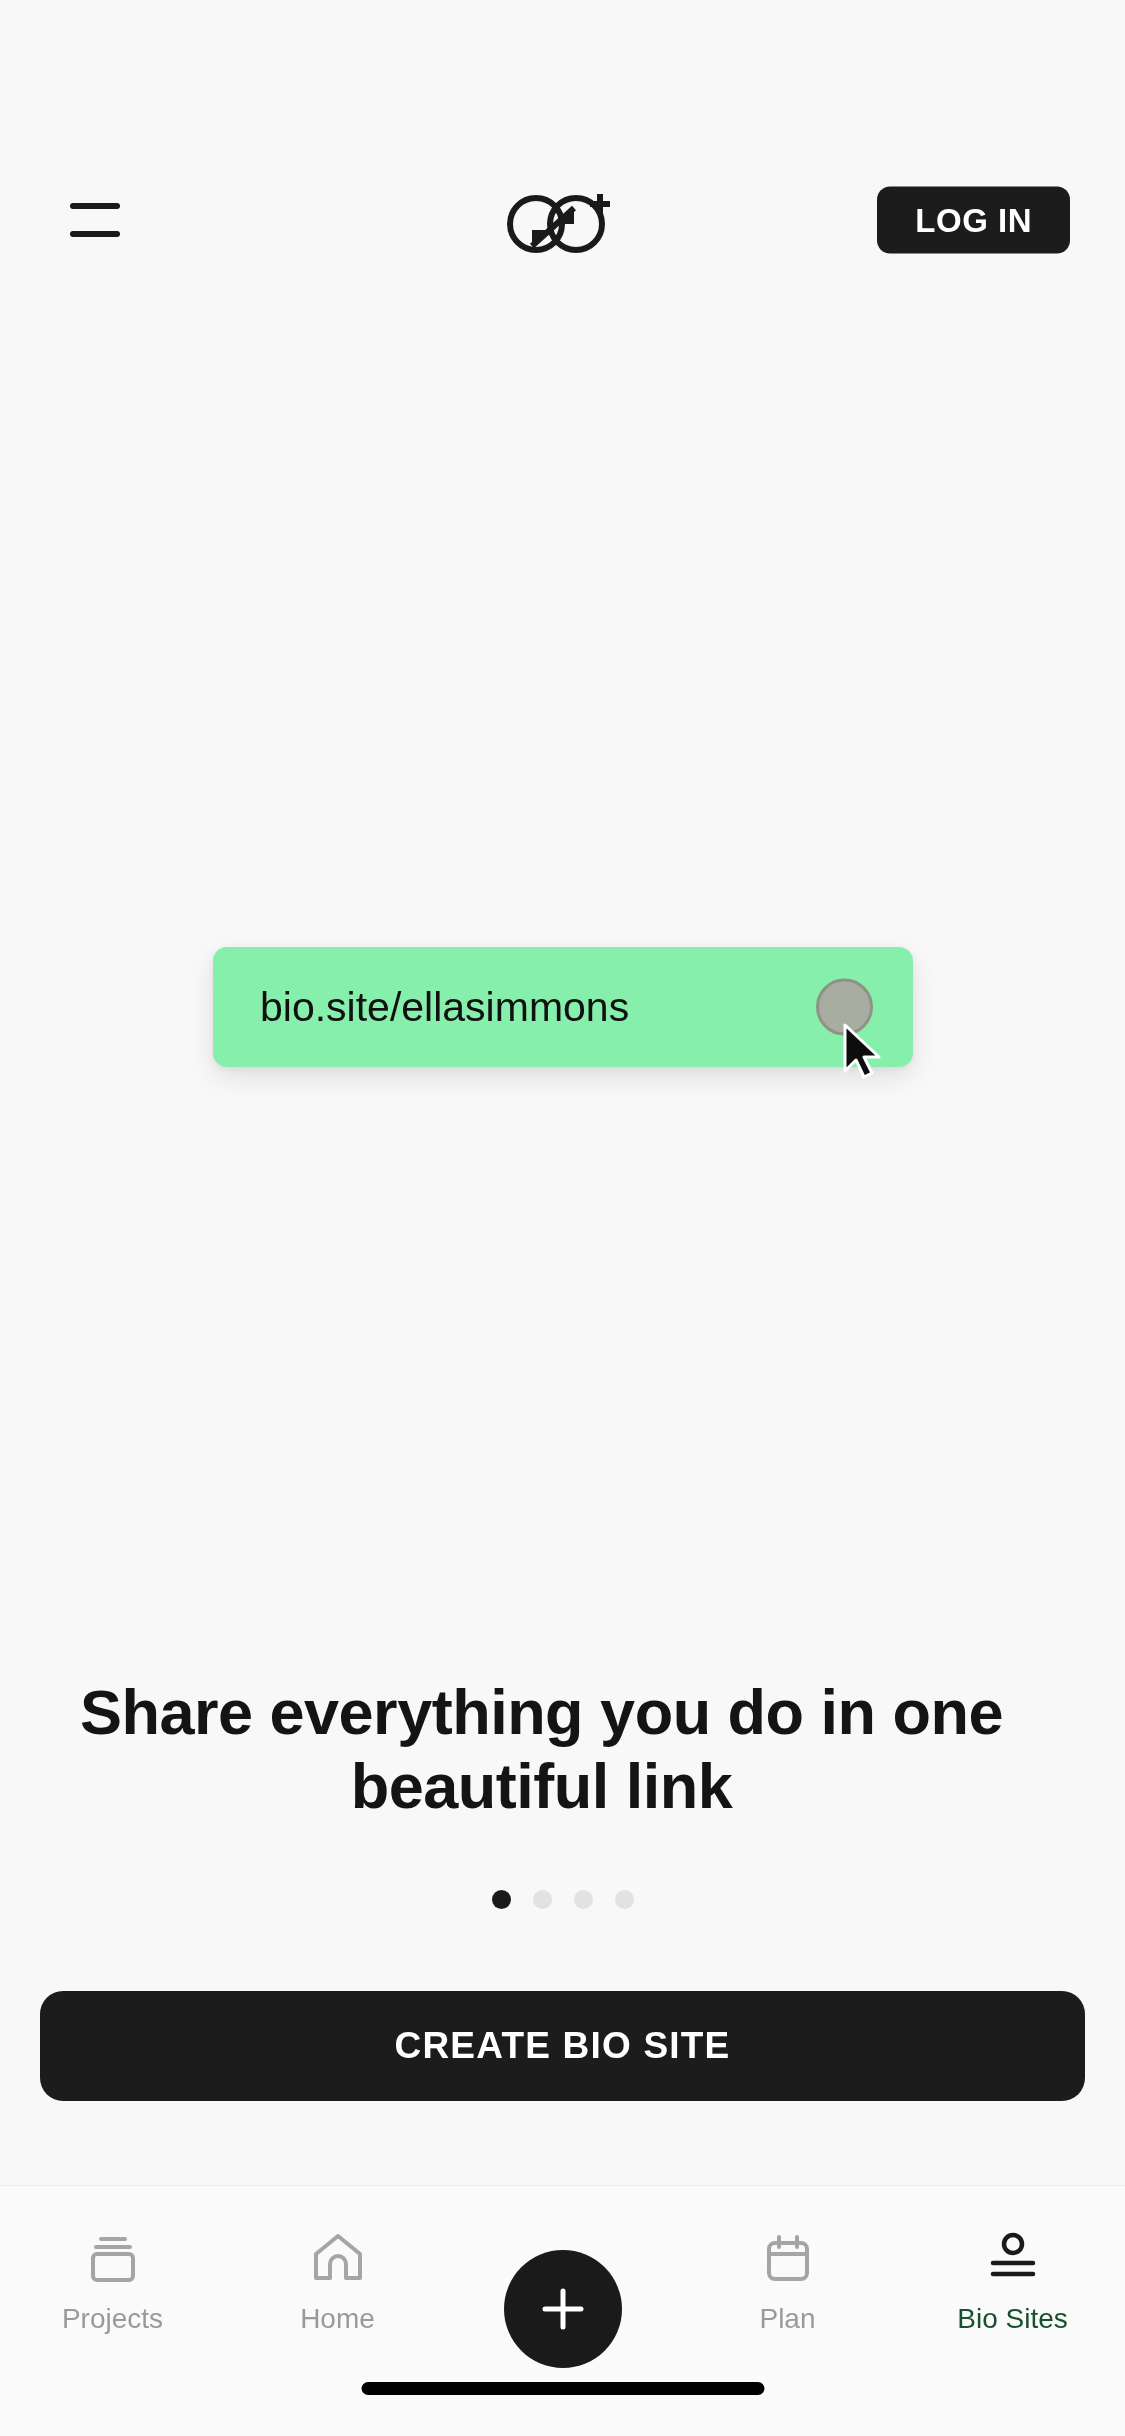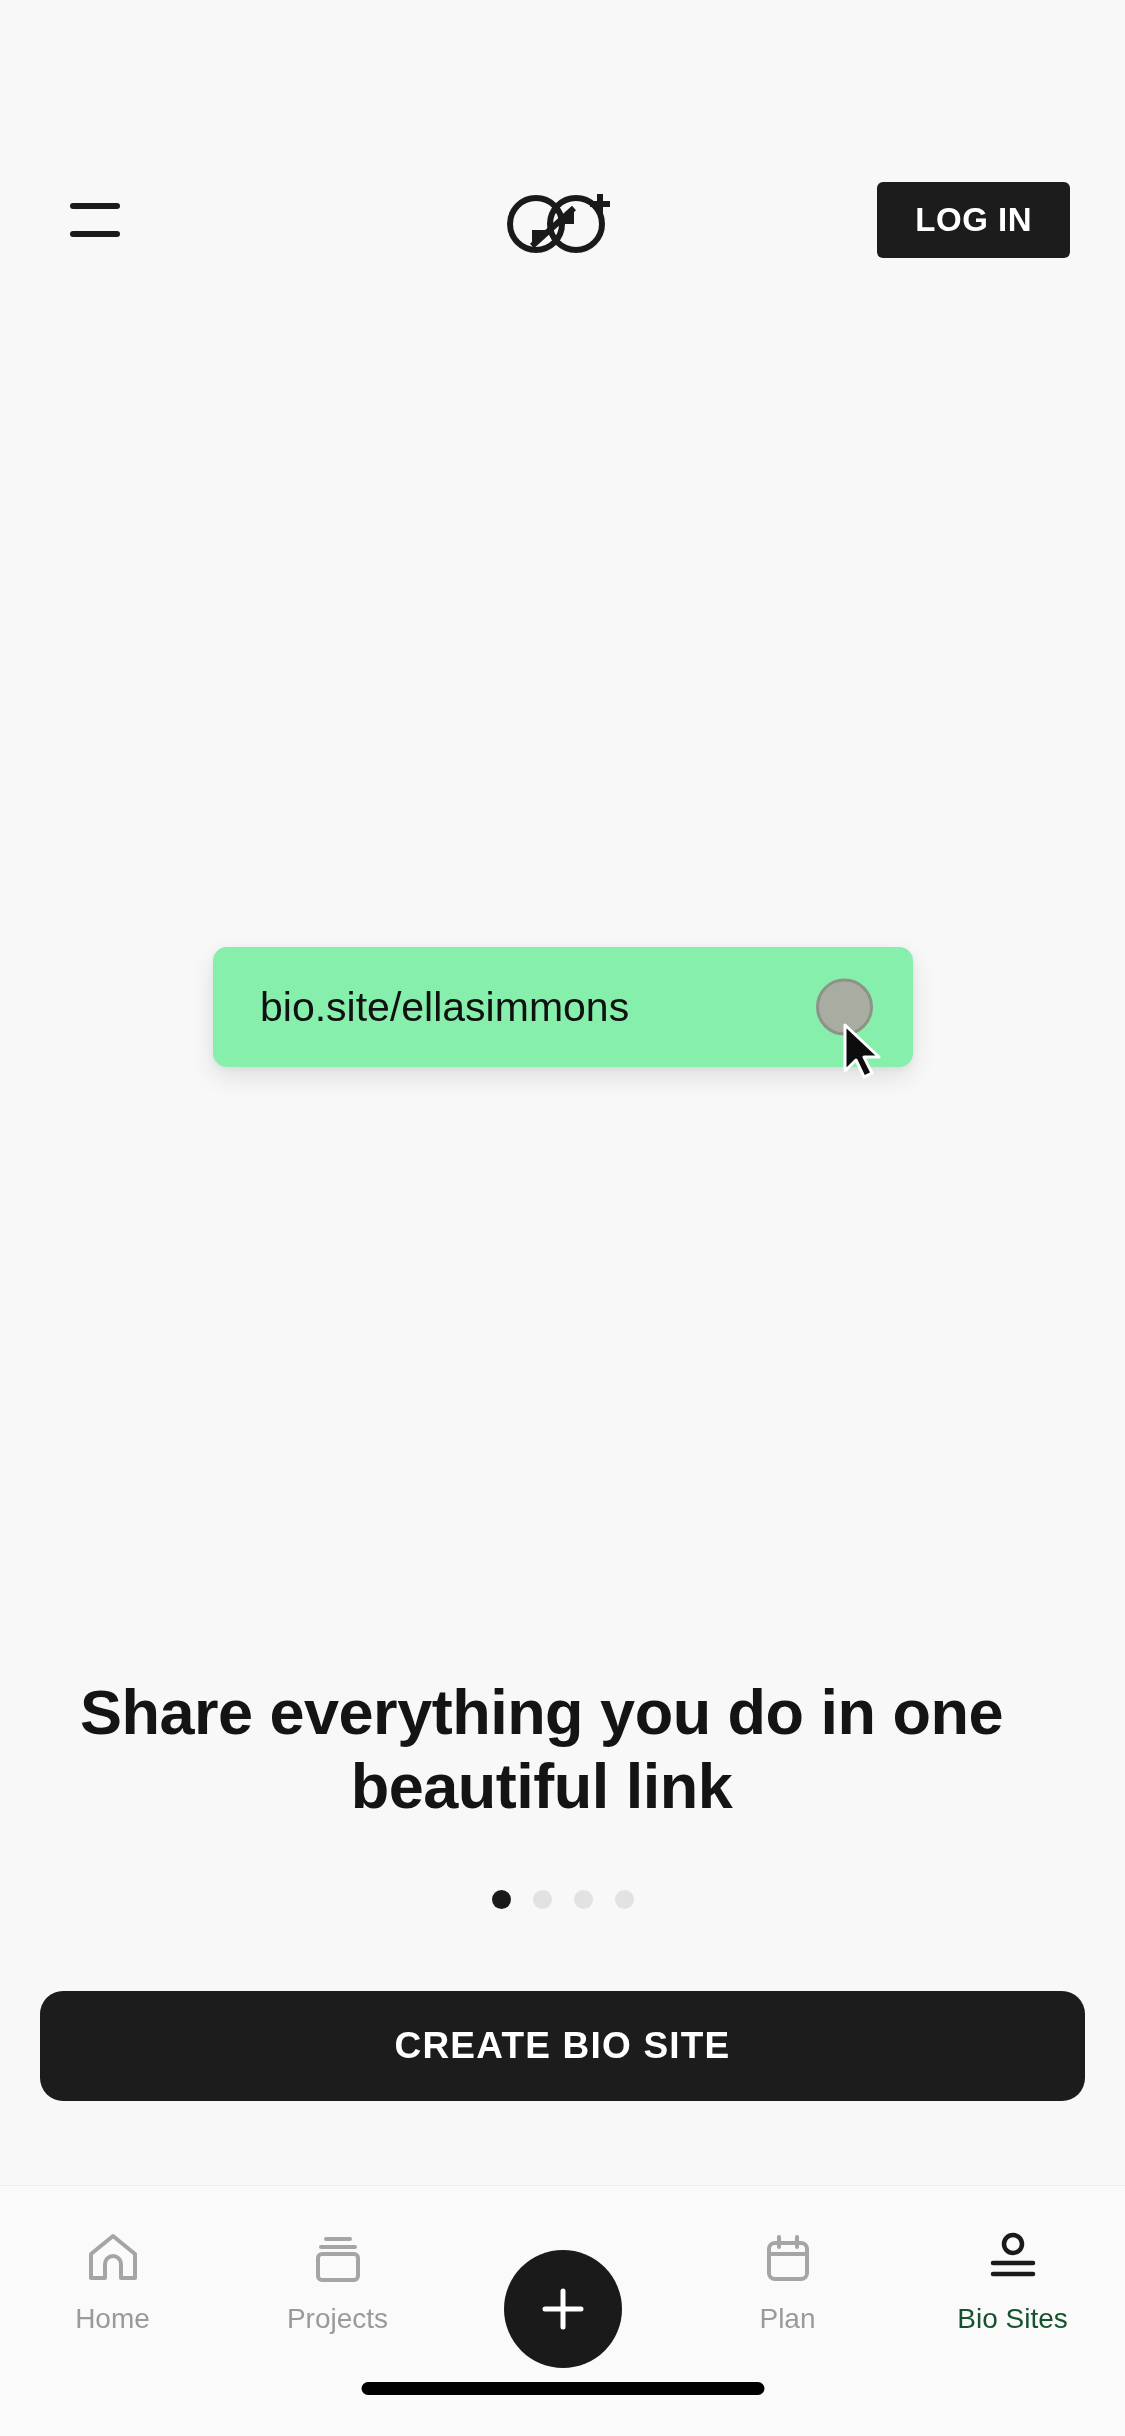--- a/index.html
+++ b/index.html
@@ -38,22 +38,22 @@
     position:absolute; left:50%; top:50%;
     transform:translate(-50%,-50%);
     width:150px; height:80px;
     display:flex; align-items:center; justify-content:center;
   }
 
   .login-btn {
     position:absolute; right:55px; top:50%;
     transform:translateY(-50%);
     background:#1c1c1c; color:#ffffff;
-    border:none; border-radius:6px;
-    padding:0 38px; height:76px;
+    border:none; border-radius:13px;
+    padding:0 38px; height:67px;
     font-size:33px; font-weight:bold;
     letter-spacing:0.5px;
     font-family:"Liberation Sans", sans-serif;
     cursor:pointer;
     display:flex; align-items:center; justify-content:center;
   }
 
   
   .hero { position:absolute; top:280px; left:0; width:1125px; height:1380px; }
 
@@ -206,35 +206,35 @@
   </div>
 
   <button class="cta">CREATE BIO SITE</button>
 
   <div class="navbar">
     <div class="nav-items">
 
       <div class="nav-item">
         <span class="nav-icon">
           <svg width="56" height="56" viewBox="0 0 56 56" fill="none">
-            <path d="M6 24 L28 6 L50 24 L50 48 L36 48 L36 34 A8 8 0 0 0 20 34 L20 48 L6 48 Z" stroke="#a5a5a5" stroke-width="4" stroke-linejoin="round" fill="none"></path>
-          </svg>
-        </span>
-        <span class="nav-label">Home</span>
-      </div>
-
-      <div class="nav-item">
-        <span class="nav-icon">
-          <svg width="56" height="56" viewBox="0 0 56 56" fill="none">
             <rect x="8" y="24" width="40" height="26" rx="4" stroke="#a5a5a5" stroke-width="4" fill="none"></rect>
             <path d="M11 17 L45 17" stroke="#a5a5a5" stroke-width="4" stroke-linecap="round"></path>
             <path d="M16 9 L40 9" stroke="#a5a5a5" stroke-width="4" stroke-linecap="round"></path>
           </svg>
         </span>
         <span class="nav-label">Projects</span>
+      </div>
+
+      <div class="nav-item">
+        <span class="nav-icon">
+          <svg width="56" height="56" viewBox="0 0 56 56" fill="none">
+            <path d="M6 24 L28 6 L50 24 L50 48 L36 48 L36 34 A8 8 0 0 0 20 34 L20 48 L6 48 Z" stroke="#a5a5a5" stroke-width="4" stroke-linejoin="round" fill="none"></path>
+          </svg>
+        </span>
+        <span class="nav-label">Home</span>
       </div>
 
       <div class="nav-item fab-slot">
         <span class="nav-icon"></span>
         <span class="nav-label"></span>
       </div>
 
       <div class="nav-item">
         <span class="nav-icon">
           <svg width="56" height="56" viewBox="0 0 56 56" fill="none">

